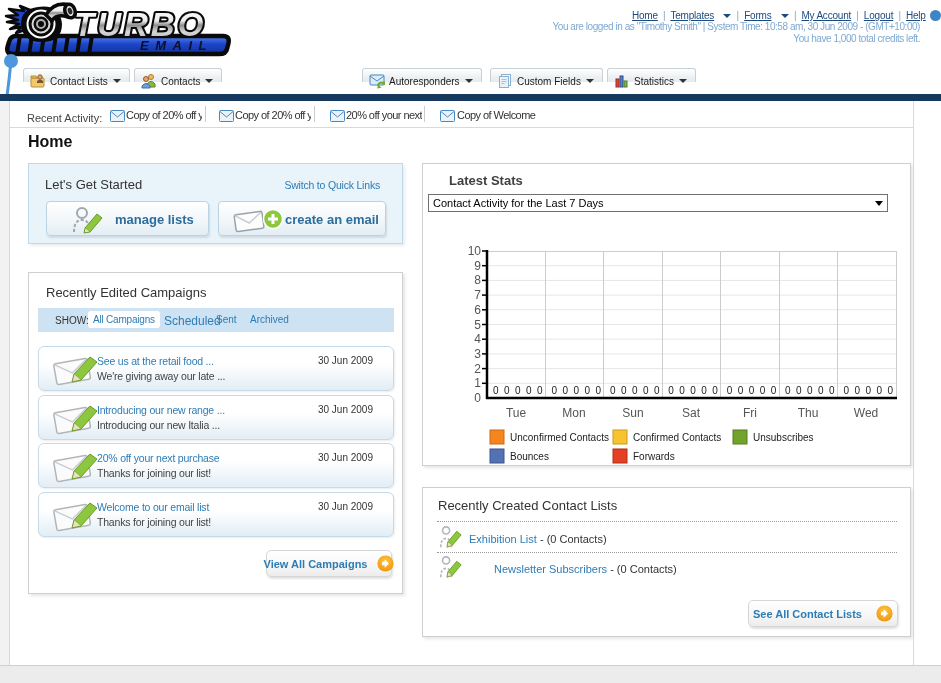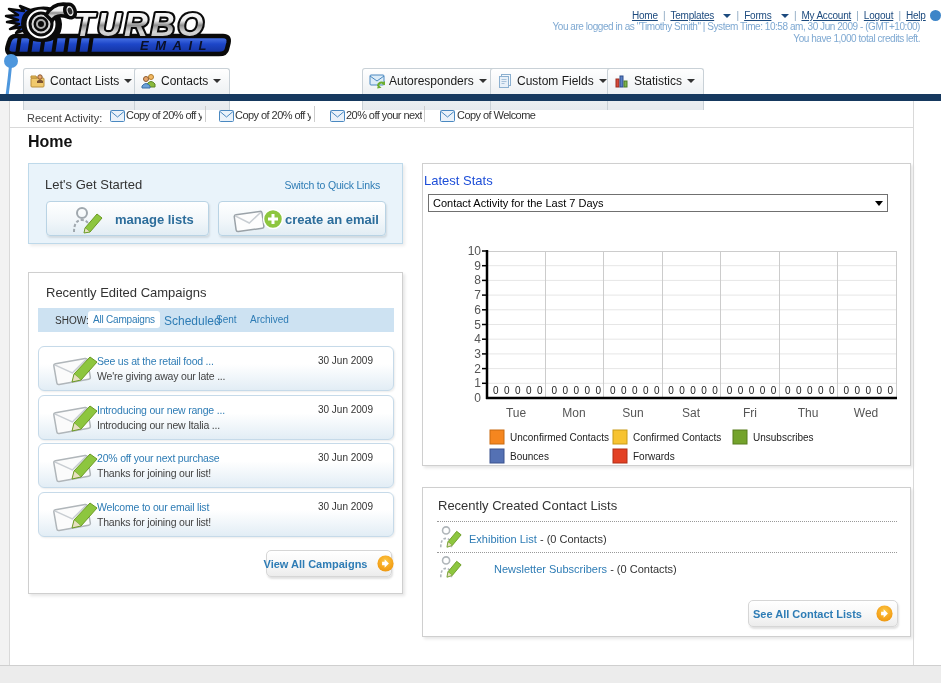--- a/index.html
+++ b/index.html
@@ -3,21 +3,21 @@
 <meta charset="utf-8">
 <style>
 * { margin:0; padding:0; box-sizing:border-box; }
 body { font-family:"Liberation Sans", sans-serif; background:#fff; }
 #page { position:relative; width:941px; height:683px; overflow:hidden; background:#fff; }
 .abs { position:absolute; }
 a { text-decoration:none; }
 .toplink { color:#1c4a7e; text-decoration:underline; font-size:10px; }
 .sep { color:#8aa6c0; font-size:10px; }
 .loggedin { color:#7fa9d2; font-size:10px; letter-spacing:-0.45px; }
-.tab { position:absolute; top:0; height:42px; line-height:25px; border:1px solid #c9d1d7; border-bottom:none; border-radius:3px 3px 0 0; background:linear-gradient(#ffffff, #eef1f3 60%, #e6eaee); font-size:12px; color:#1a1a1a; padding:0 8px 0 6px; white-space:nowrap; }
+.tab { position:absolute; top:0; height:14px; line-height:25px; border:1px solid #c9d1d7; border-bottom:none; border-radius:3px 3px 0 0; background:linear-gradient(#ffffff, #eef1f3 60%, #e6eaee); font-size:10px; color:#1a1a1a; padding:0 8px 0 6px; white-space:nowrap; }
 .tab svg { vertical-align:-4px; margin-right:4px; }
 .caret { display:inline-block; width:0; height:0; border-left:4px solid transparent; border-right:4px solid transparent; border-top:4px solid #333; margin-left:5px; vertical-align:2px; }
 .navy { position:absolute; left:0; top:94px; width:941px; height:7px; background:#16395f; }
 .activity-item { font-size:11px; color:#333; }
 .panel { position:absolute; background:#fff; border:1px solid #cfcfcf; box-shadow:2px 2px 3px rgba(0,0,0,0.10); }
 .bluelink { color:#2e7cb5; font-size:11px; }
 .bigbtn { position:absolute; height:35px; background:linear-gradient(#ffffff,#f2f7fa 55%,#e2edf4); border:1px solid #b9d3e4; border-radius:4px; box-shadow:1px 2px 2px rgba(0,0,0,0.10); }
 .bigbtn span { font-size:13px; font-weight:bold; color:#2c6d9b; }
 .crow { position:absolute; left:9px; width:356px; height:45px; border:1px solid #c6dae9; border-radius:6px; background:linear-gradient(#ffffff 40%, #e2edf5); box-shadow:1px 1px 2px rgba(0,0,0,0.08); }
 .crow .t1 { position:absolute; left:58px; top:8px; font-size:10.5px; letter-spacing:-0.2px; color:#2e7cb5; }
@@ -248,21 +248,21 @@
               <stop offset="0.6" stop-color="#f5a51d"></stop>
               <stop offset="1" stop-color="#e8920f"></stop>
             </radialGradient>
           </defs>
           <circle cx="10" cy="10" r="9.5" fill="url(#og1)"></circle>
           <path d="M9 5 L14 10 L9 15 L9 12 L6 12 L6 8 L9 8 Z" fill="#fff"></path>
         </svg></div>
   </div>
 
   <div class="panel" style="left:422px; top:163px; width:489px; height:303px;">
-    <div class="abs" style="left:1px; top:9px; font-size:13px; color:#1d4ed8;">Latest Stats</div>
+    <div class="abs" style="left:26px; top:9px; font-size:13px; color:#404040;font-weight:bold;">Latest Stats</div>
     <div class="abs" style="left:5px; top:30px; width:460px; height:18px; background:#fff; border:1px solid #707070; font-size:11px; color:#000; line-height:16px; padding-left:4px;">Contact Activity for the Last 7 Days
       <span class="abs" style="right:4px; top:6px; width:0; height:0; border-left:4px solid transparent; border-right:4px solid transparent; border-top:5px solid #000;"></span>
     </div>
     <svg class="abs" style="left:2px; top:2px;" width="489" height="303" viewBox="0 0 489 303" font-family="Liberation Sans, sans-serif">
 
       <g stroke="#e6e6e6" stroke-width="1">
         <line x1="62" y1="99.7" x2="471" y2="99.7"></line>
           <line x1="62" y1="114.4" x2="471" y2="114.4"></line>
           <line x1="62" y1="129.1" x2="471" y2="129.1"></line>
           <line x1="62" y1="143.8" x2="471" y2="143.8"></line>

